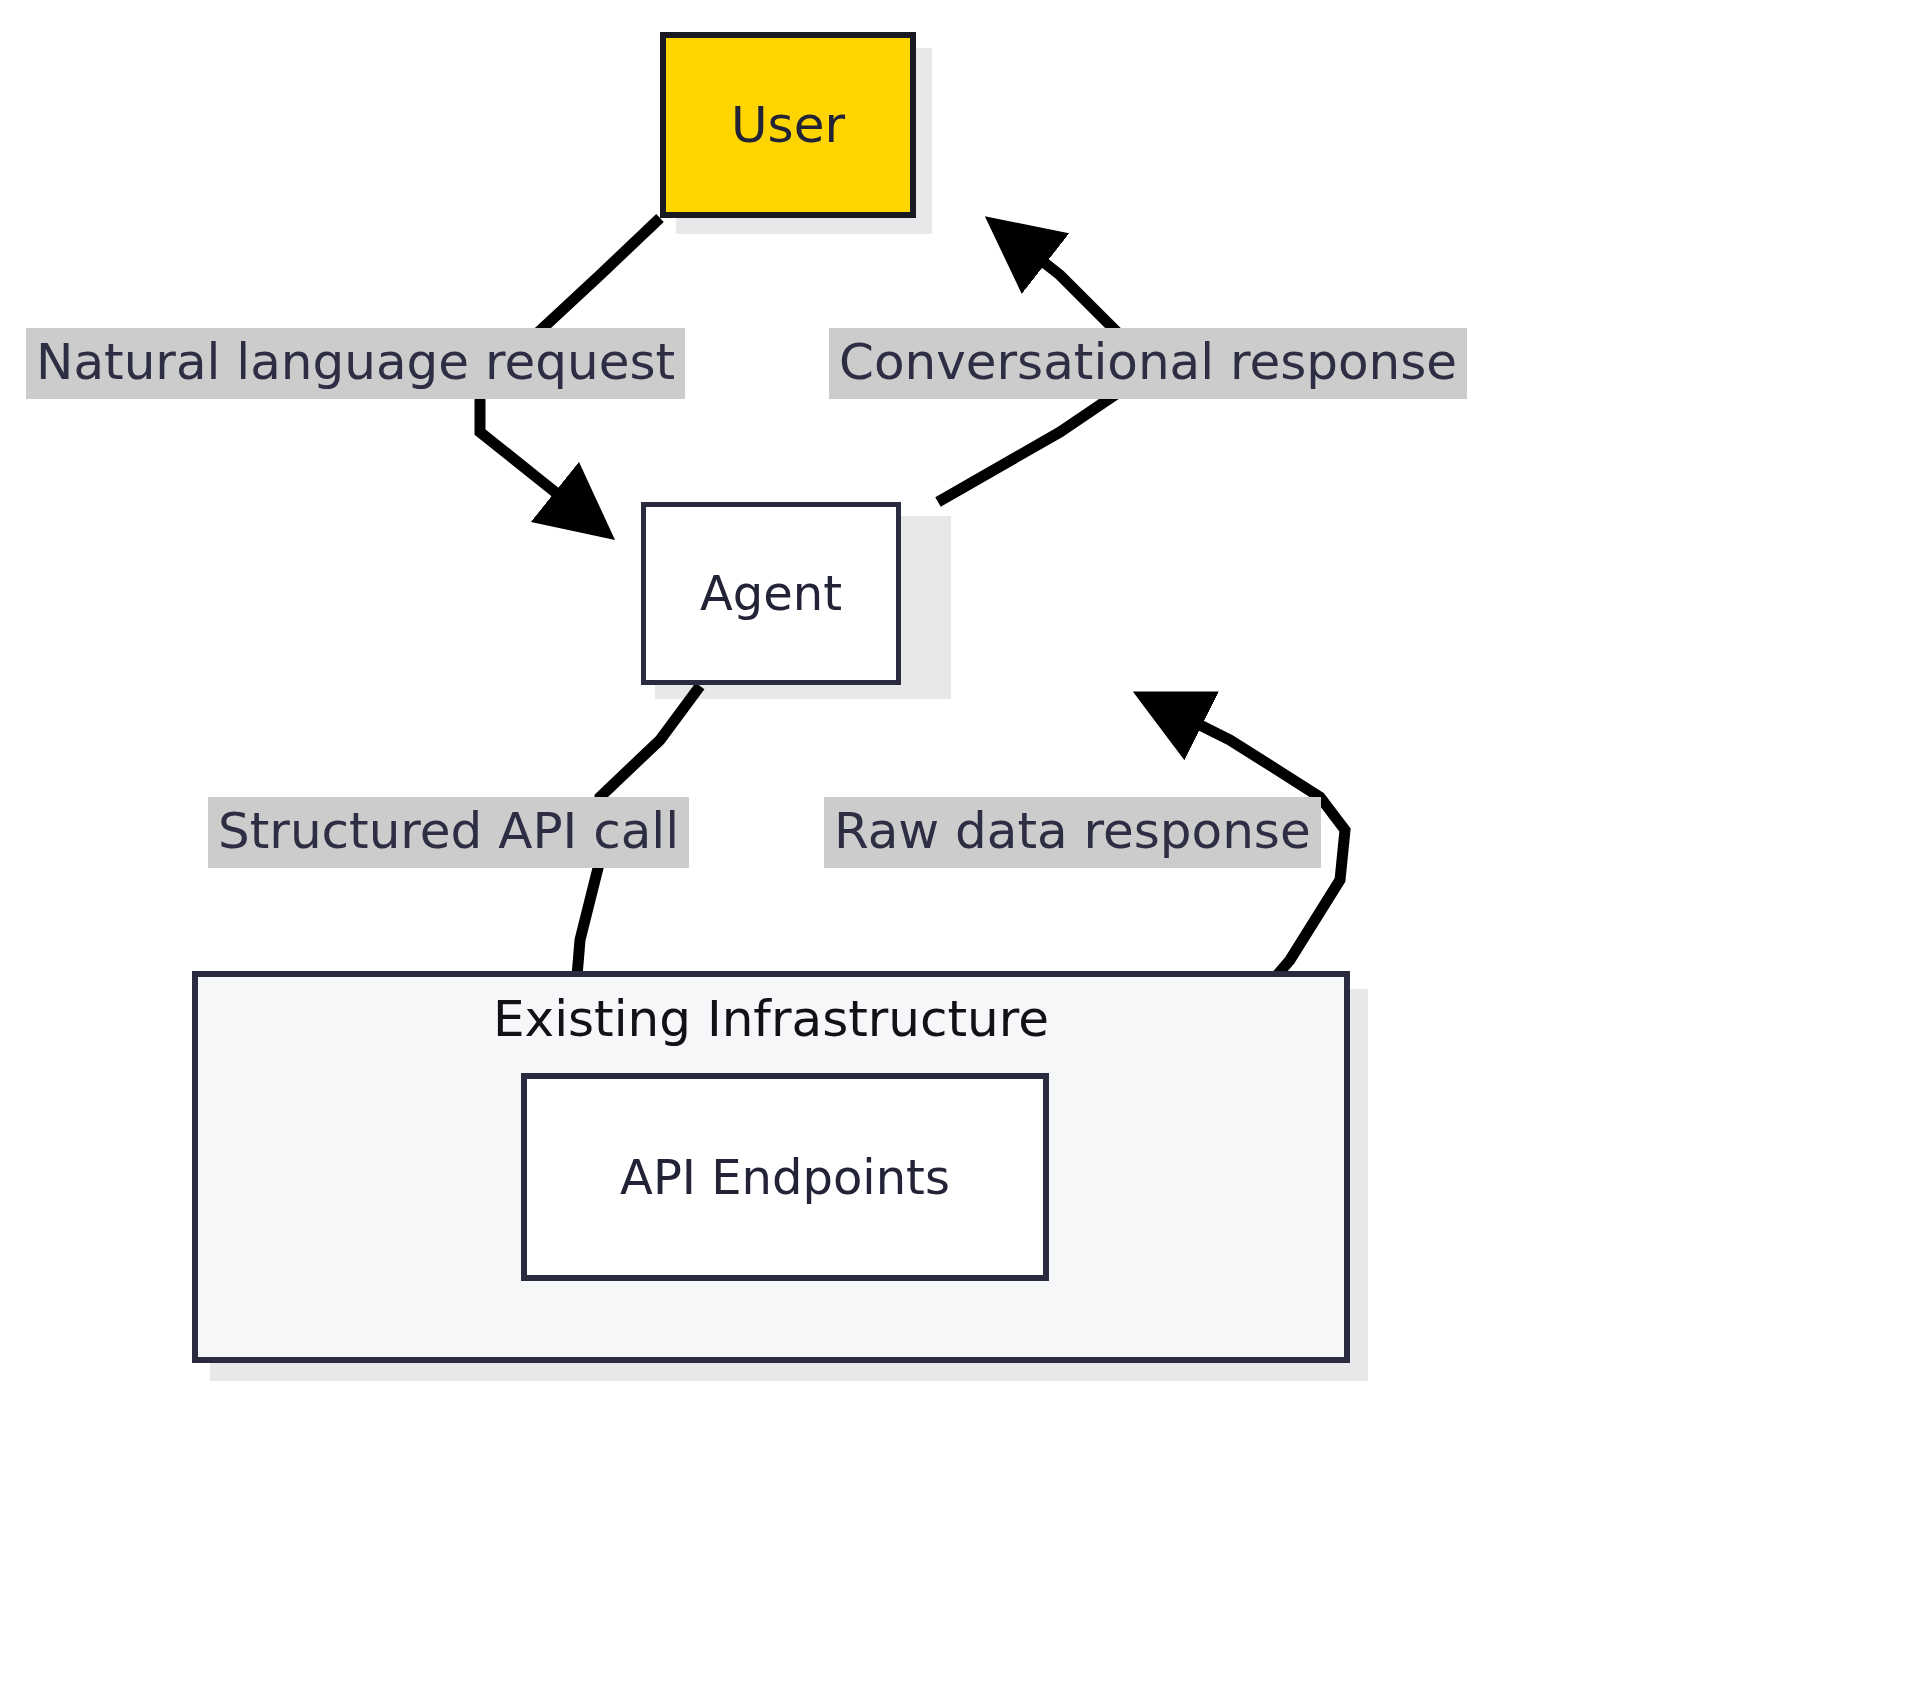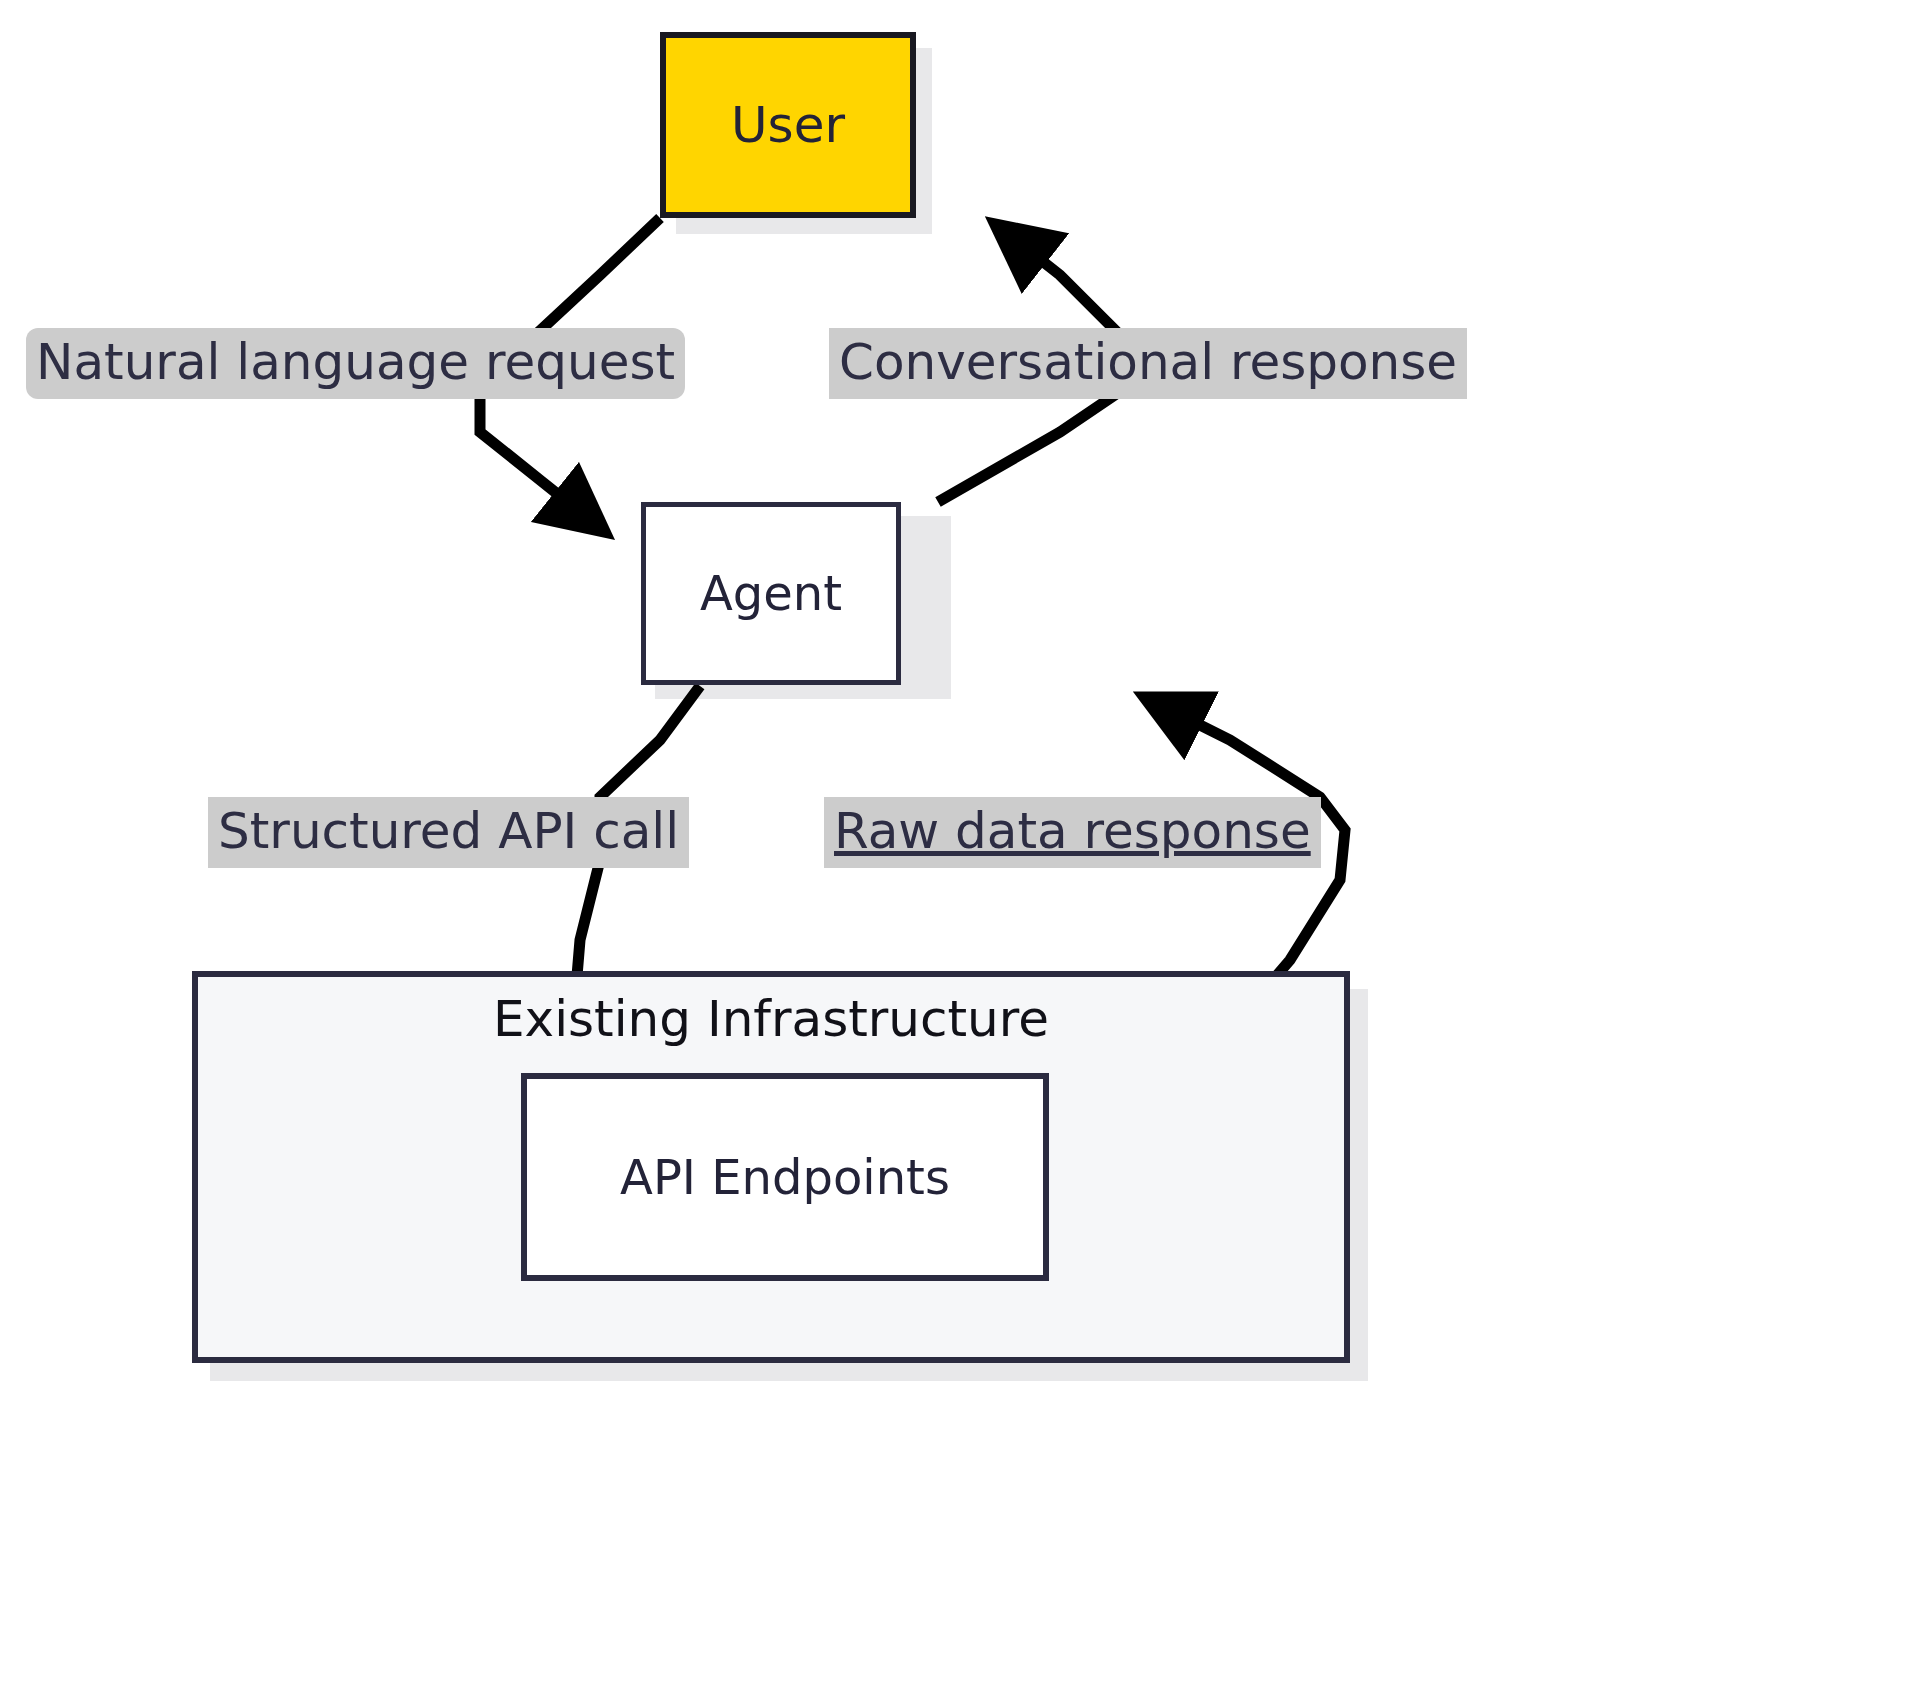--- a/index.html
+++ b/index.html
@@ -132,24 +132,24 @@
     position: absolute;
     background: #cccccc;
     color: #2d2d43;
     font-size: 50px;
     line-height: 1.22;
     padding: 4px 10px 6px 10px;
     box-sizing: border-box;
     white-space: nowrap;
     z-index: 5;
   }
-  #lbl-nl-request       { left: 26px;  top: 328px; border-radius: 12px; }
+  #lbl-nl-request       { left: 26px;  top: 328px; }
   #lbl-conv-response    { left: 829px; top: 328px; }
   #lbl-api-call         { left: 208px; top: 797px; }
-  #lbl-raw-response     { left: 824px; top: 797px; text-decoration: underline; }
+  #lbl-raw-response     { left: 824px; top: 797px; }
 </style>
 </head>
 <body>
 
 <div id="canvas">
 
   <div class="shadow" id="infra-shadow"></div>
   <div class="shadow" id="user-shadow"></div>
   <div class="shadow" id="agent-shadow"></div>
 

